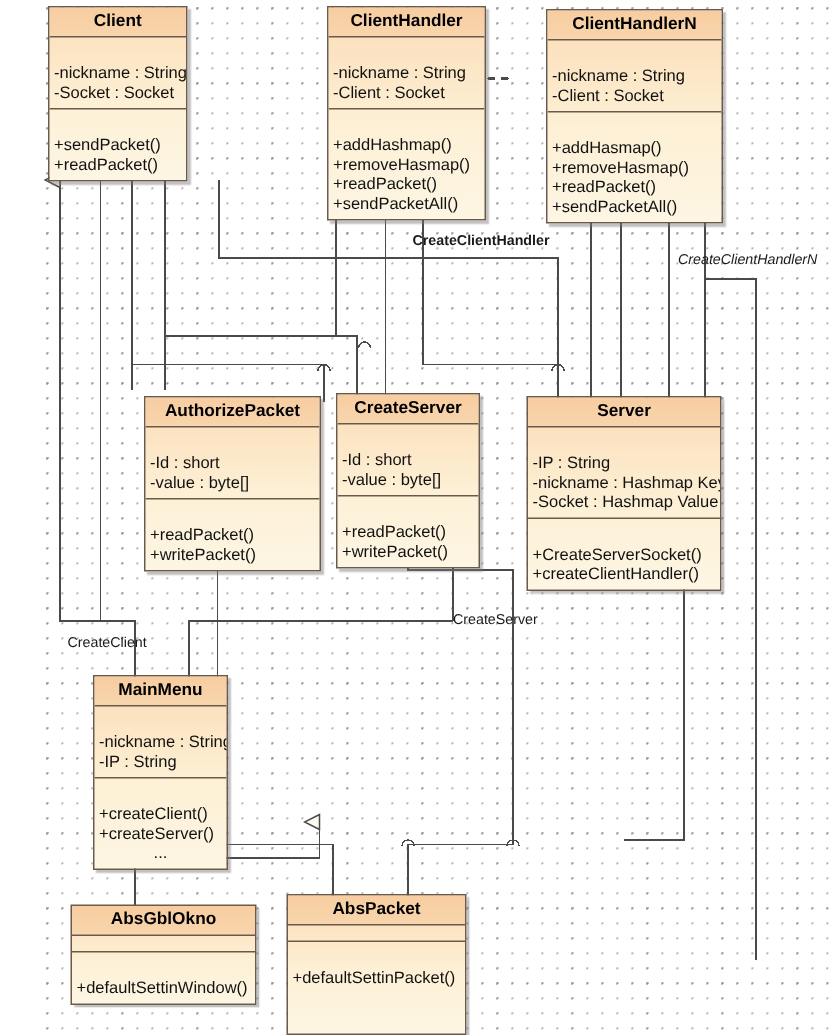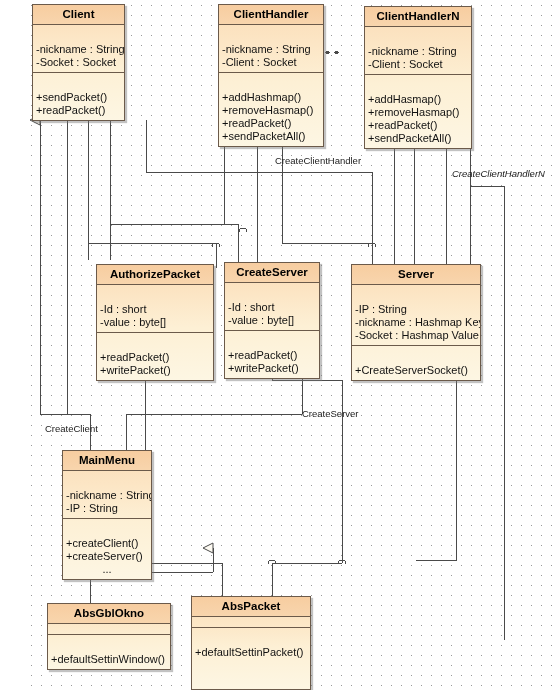--- a/index.html
+++ b/index.html
@@ -138,21 +138,21 @@
       <div class="uml-row">-Client : Socket</div>
     </div>
     <div class="uml-ops">
       <div class="uml-row">+addHashmap()</div>
       <div class="uml-row">+removeHasmap()</div>
       <div class="uml-row">+readPacket()</div>
       <div class="uml-row">+sendPacketAll()</div>
     </div>
   </div>
 
-  <div class="uml-class" style="left:338px;top:6px;width:108px;">
+  <div class="uml-class" style="left:338px;top:6px;width:118px;">
     <div class="uml-header">ClientHandlerN</div>
     <div class="uml-attrs">
       <div class="uml-row">-nickname : String</div>
       <div class="uml-row">-Client : Socket</div>
     </div>
     <div class="uml-ops">
       <div class="uml-row">+addHasmap()</div>
       <div class="uml-row">+removeHasmap()</div>
       <div class="uml-row">+readPacket()</div>
       <div class="uml-row">+sendPacketAll()</div>
@@ -185,20 +185,21 @@
 
   <div class="uml-class" style="left:325px;top:264px;width:130px;">
     <div class="uml-header">Server</div>
     <div class="uml-attrs">
       <div class="uml-row">-IP : String</div>
       <div class="uml-row">-nickname : Hashmap Key</div>
       <div class="uml-row">-Socket : Hashmap Value</div>
     </div>
     <div class="uml-ops">
       <div class="uml-row">+CreateServerSocket()</div>
+      <div class="uml-row">+createClientHandler()</div>
     </div>
   </div>
 
   <div class="uml-class" style="left:36px;top:450px;width:90px;">
     <div class="uml-header">MainMenu</div>
     <div class="uml-attrs">
       <div class="uml-row">-nickname : String</div>
       <div class="uml-row">-IP : String</div>
     </div>
     <div class="uml-ops">
@@ -217,21 +218,21 @@
   </div>
 
   <div class="uml-class" style="left:21px;top:603px;width:124px;">
     <div class="uml-header">AbsGblOkno</div>
     <div class="uml-attrs empty-compartment"></div>
     <div class="uml-ops">
       <div class="uml-row">+defaultSettinWindow()</div>
     </div>
   </div>
 
-  <div class="edge-label" style="left:249px;top:155px;">CreateClientHandler</div>
+  <div class="edge-label" style="left:249px;top:155px;font-weight:bold;">CreateClientHandler</div>
 
   <div class="edge-label" style="left:426px;top:168px;font-style:italic;">CreateClientHandlerN</div>
 
   <div class="edge-label" style="left:19px;top:423px;">CreateClient</div>
 
   <div class="edge-label" style="left:276px;top:408px;">CreateServer</div>
 
 </div>
 
 </body></html>

